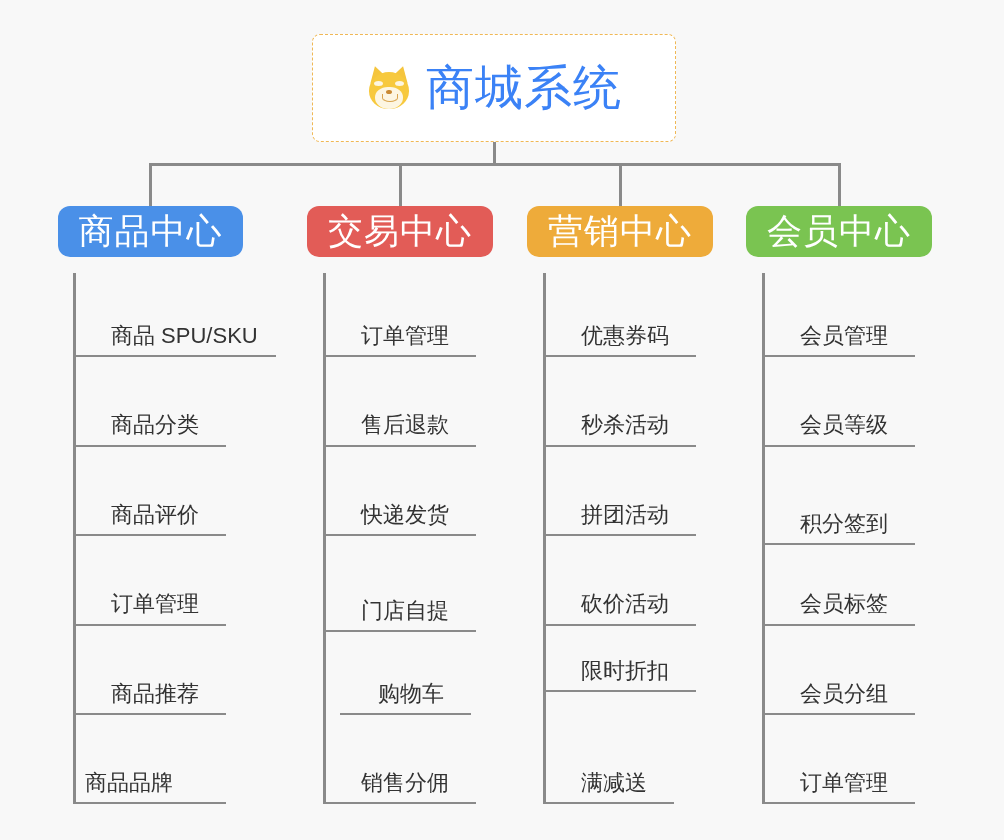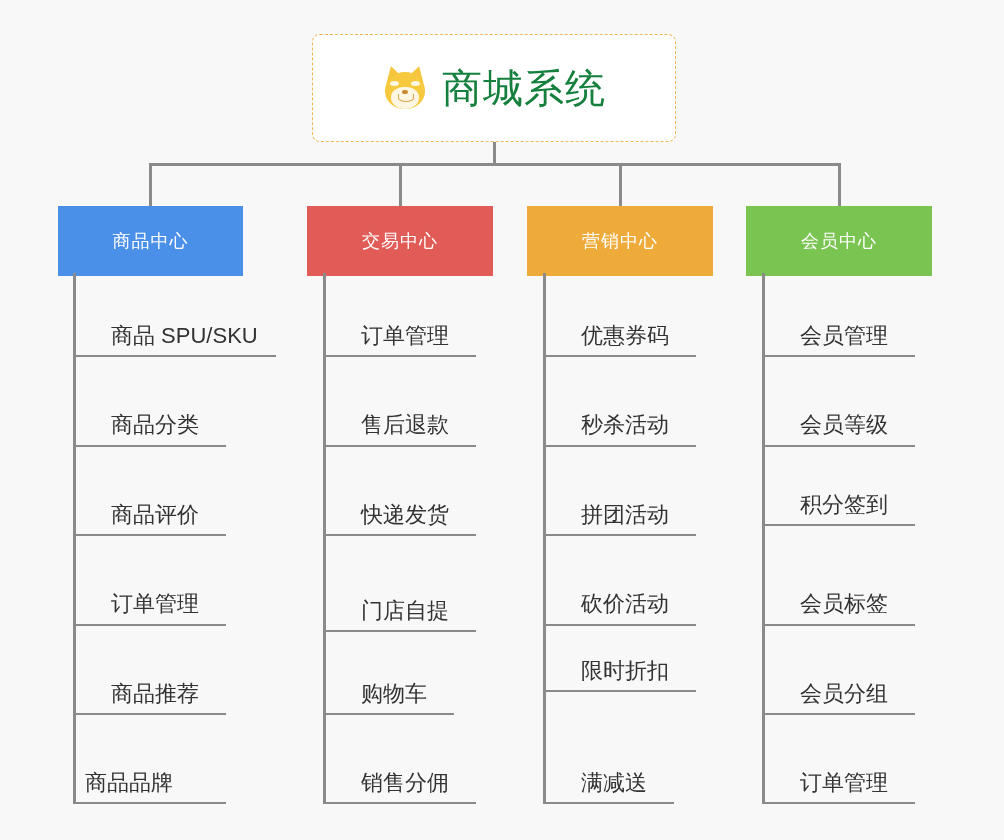--- a/index.html
+++ b/index.html
@@ -35,22 +35,22 @@
     justify-content: center;
     gap: 14px;
   }
   .root-emoji {
     width: 46px;
     height: 46px;
     position: relative;
     flex: 0 0 auto;
   }
   .root-title {
-    font-size: 40px;
-    color: #15803d;
+    font-size: 48px;
+    color: #3b82f6;
     letter-spacing: 1px;
     line-height: 1;
     white-space: nowrap;
   }
 
   
   .shiba { position:absolute; inset:0; }
   .shiba .ear {
     position: absolute;
     top: 1px;
@@ -106,28 +106,28 @@
     position: absolute;
     background: #8a8a8a;
   }
   .conn-v { width: 3px; }
   .conn-h { height: 3px; }
 
   
   .cat-box {
     position: absolute;
     top: 206px;
-    height: 70px;
-    border-radius: 0;
+    height: 51px;
+    border-radius: 12px;
     box-sizing: border-box;
     display: flex;
     align-items: center;
     justify-content: center;
     color: #ffffff;
-    font-size: 18px;
+    font-size: 35px;
     letter-spacing: 1px;
     white-space: nowrap;
   }
 
   
   .leaf-col {
     position: absolute;
     top: 273px;
   }
   .leaf-stem {
@@ -193,21 +193,21 @@
       </div>
       <div class="cat-box" style="left: 307px; width: 186px; background: rgb(226, 92, 87);">
         <span>交易中心</span>
       </div>
       <div class="leaf-col" style="left: 323px; width: 260px; height: 529px; padding-left: 48px;">
         <div class="leaf-stem" style="height: 529px; background: rgb(138, 138, 138);"></div>
         <div class="leaf-item" style="top: 50px; width: 153px; border-bottom-color: rgb(138, 138, 138);"><span>订单管理</span></div>
         <div class="leaf-item" style="top: 139.4px; width: 153px; border-bottom-color: rgb(138, 138, 138);"><span>售后退款</span></div>
         <div class="leaf-item" style="top: 228.8px; width: 153px; border-bottom-color: rgb(138, 138, 138);"><span>快递发货</span></div>
         <div class="leaf-item" style="top: 325px; width: 153px; border-bottom-color: rgb(138, 138, 138);"><span>门店自提</span></div>
-        <div class="leaf-item" style="top: 407.6px; width: 131px; border-bottom-color: rgb(138, 138, 138);"><span>购物车</span></div>
+        <div class="leaf-item" style="top: 407.6px; width: 131px; border-bottom-color: rgb(138, 138, 138); margin-left: 17px;"><span>购物车</span></div>
         <div class="leaf-item" style="top: 497px; width: 153px; border-bottom-color: rgb(138, 138, 138);"><span>销售分佣</span></div>
       </div>
       <div class="cat-box" style="left: 527px; width: 186px; background: rgb(238, 171, 58);">
         <span>营销中心</span>
       </div>
       <div class="leaf-col" style="left: 543px; width: 260px; height: 529px;">
         <div class="leaf-stem" style="height: 529px; background: rgb(138, 138, 138);"></div>
         <div class="leaf-item" style="top: 50px; width: 153px; border-bottom-color: rgb(138, 138, 138);"><span>优惠券码</span></div>
         <div class="leaf-item" style="top: 139.4px; width: 153px; border-bottom-color: rgb(138, 138, 138);"><span>秒杀活动</span></div>
         <div class="leaf-item" style="top: 318.2px; width: 153px; border-bottom-color: rgb(138, 138, 138);"><span>砍价活动</span></div>
@@ -215,20 +215,20 @@
         <div class="leaf-item" style="top: 385px; width: 153px; border-bottom-color: rgb(138, 138, 138);"><span>限时折扣</span></div>
         <div class="leaf-item" style="top: 497px; width: 131px; border-bottom-color: rgb(138, 138, 138);"><span>满减送</span></div>
       </div>
       <div class="cat-box" style="left: 746px; width: 186px; background: rgb(122, 196, 81);">
         <span>会员中心</span>
       </div>
       <div class="leaf-col" style="left: 762px; width: 260px; height: 529px;">
         <div class="leaf-stem" style="height: 529px; background: rgb(138, 138, 138);"></div>
         <div class="leaf-item" style="top: 50px; width: 153px; border-bottom-color: rgb(138, 138, 138);"><span>会员管理</span></div>
         <div class="leaf-item" style="top: 139.4px; width: 153px; border-bottom-color: rgb(138, 138, 138);"><span>会员等级</span></div>
-        <div class="leaf-item" style="top: 219px; width: 153px; border-bottom-color: rgb(138, 138, 138);"><span>积分签到</span></div>
+        <div class="leaf-item" style="top: 238px; width: 153px; border-bottom-color: rgb(138, 138, 138);"><span>积分签到</span></div>
         <div class="leaf-item" style="top: 318.2px; width: 153px; border-bottom-color: rgb(138, 138, 138);"><span>会员标签</span></div>
         <div class="leaf-item" style="top: 407.6px; width: 153px; border-bottom-color: rgb(138, 138, 138);"><span>会员分组</span></div>
         <div class="leaf-item" style="top: 497px; width: 153px; border-bottom-color: rgb(138, 138, 138);"><span>订单管理</span></div>
       </div>
     </div>
 
 </div>
 
 </body></html>

